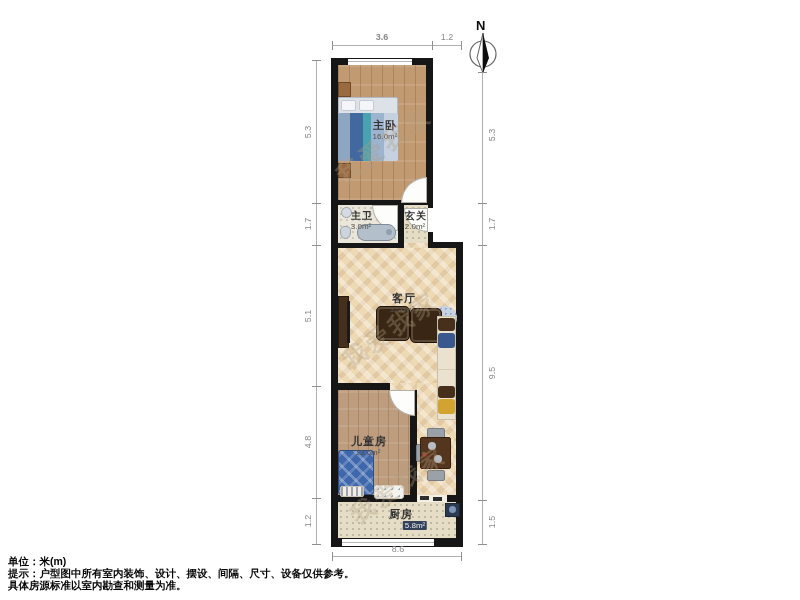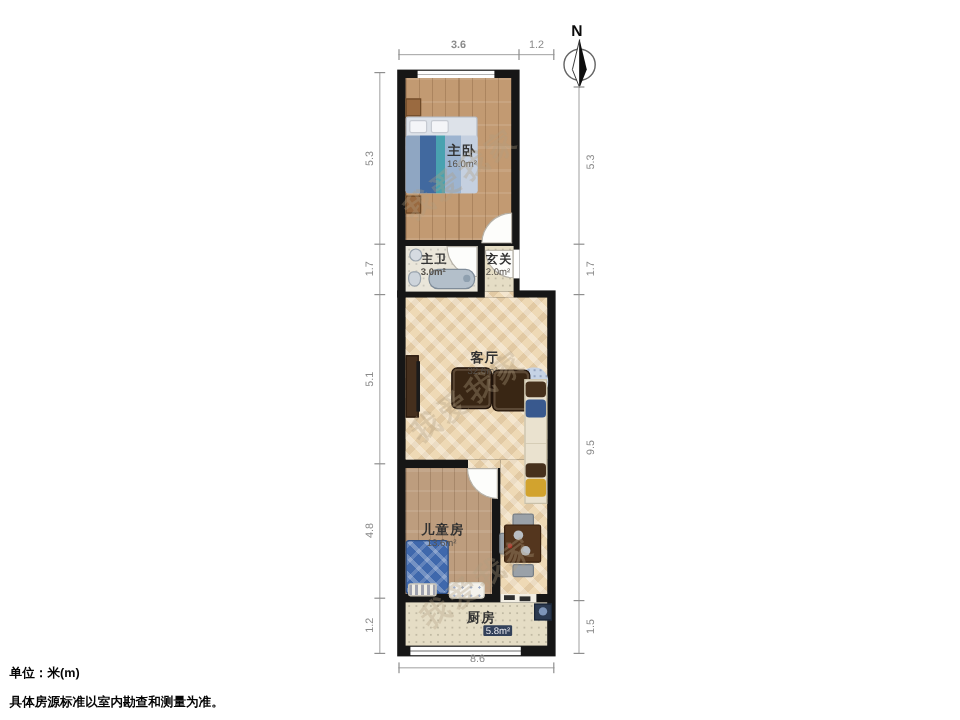--- a/index.html
+++ b/index.html
@@ -114,21 +114,21 @@
   <div class="fur" style="left:374px;top:485px;width:30px;height:14px;background:#f4f2ec;border:1px solid #d8d4c8;box-sizing:border-box;border-radius:3px;
        background-image:radial-gradient(rgba(70,100,160,.5) 1px,rgba(0,0,0,0) 1px);background-size:7px 7px;"></div>
 
   <div class="fur" style="left:445px;top:503px;width:15px;height:14px;background:#2c3a50;border:1px solid #1b2637;box-sizing:border-box;z-index:4;"></div>
   <div class="fur" style="left:449px;top:506px;width:7px;height:7px;background:#7e95b8;border-radius:50%;z-index:5;"></div>
 
   <div class="rname" style="left:385px;top:118px;">主卧</div>
   <div class="rarea" style="left:385px;top:132px;">16.0m²</div>
 
   <div class="rname sm" style="left:362px;top:209px;">主卫</div>
-  <div class="rarea" style="left:361px;top:222px;font-weight:bold;">3.0m²</div>
+  <div class="rarea" style="left:361px;top:222px;">3.0m²</div>
 
   <div class="rname sm" style="left:416px;top:209px;">玄关</div>
   <div class="rarea" style="left:415px;top:222px;text-align:right;">2.0m²</div>
 
   <div class="rname" style="left:404px;top:291px;">客厅</div>
   <div class="rarea" style="left:402px;top:305px;">32.6m²</div>
 
   <div class="rname" style="left:369px;top:434px;">儿童房</div>
   <div class="rarea" style="left:368px;top:448px;">13.6m²</div>
 
@@ -176,15 +176,16 @@
   <div class="tick" style="left:478px;top:203px;width:9px;height:1px;"></div>
   <div class="tick" style="left:478px;top:245px;width:9px;height:1px;"></div>
   <div class="tick" style="left:478px;top:500px;width:9px;height:1px;"></div>
   <div class="tick" style="left:478px;top:544px;width:9px;height:1px;"></div>
   <div class="dlab rot" style="left:492px;top:135px;">5.3</div>
   <div class="dlab rot" style="left:492px;top:224px;">1.7</div>
   <div class="dlab rot" style="left:492px;top:373px;">9.5</div>
   <div class="dlab rot" style="left:492px;top:522px;">1.5</div>
 
   <div class="f3" style="left:8px;top:556px;">单位：米(m)</div>
+  <div class="f3" style="left:8px;top:568px;">提示：户型图中所有室内装饰、设计、摆设、间隔、尺寸、设备仅供参考。</div>
   <div class="f3" style="left:8px;top:580px;">具体房源标准以室内勘查和测量为准。</div>
 
 </div>
 
 </body></html>

